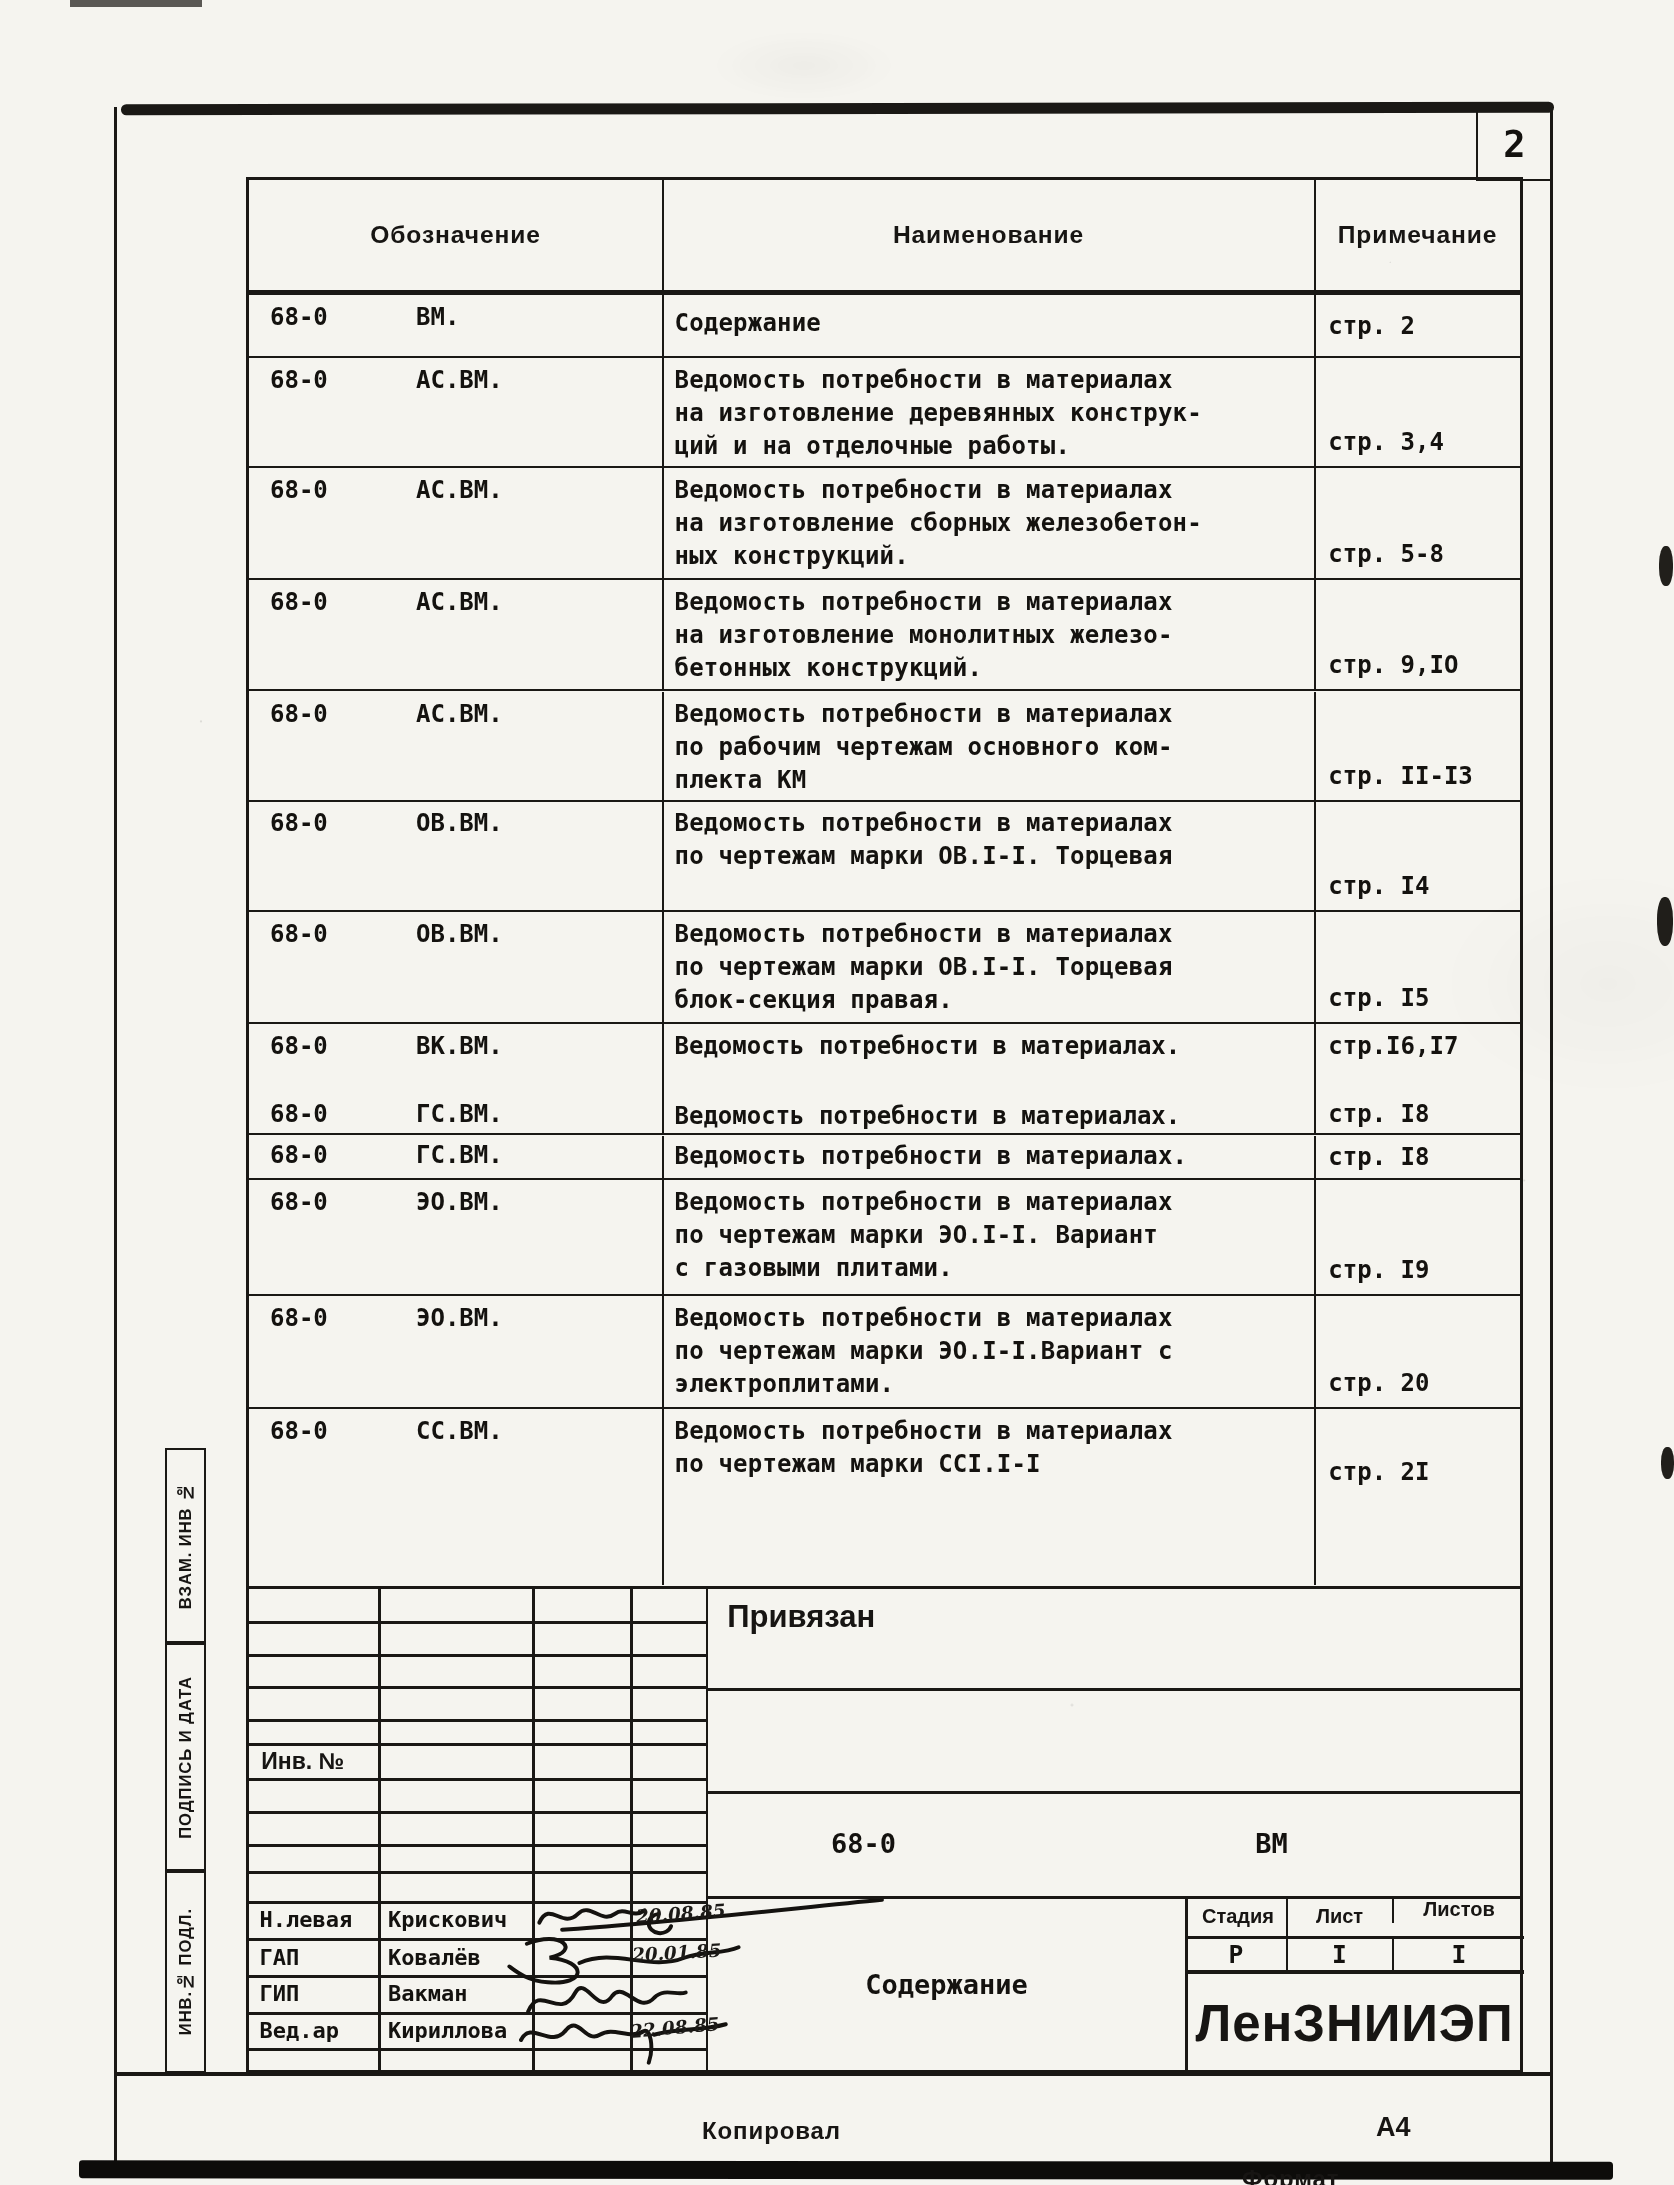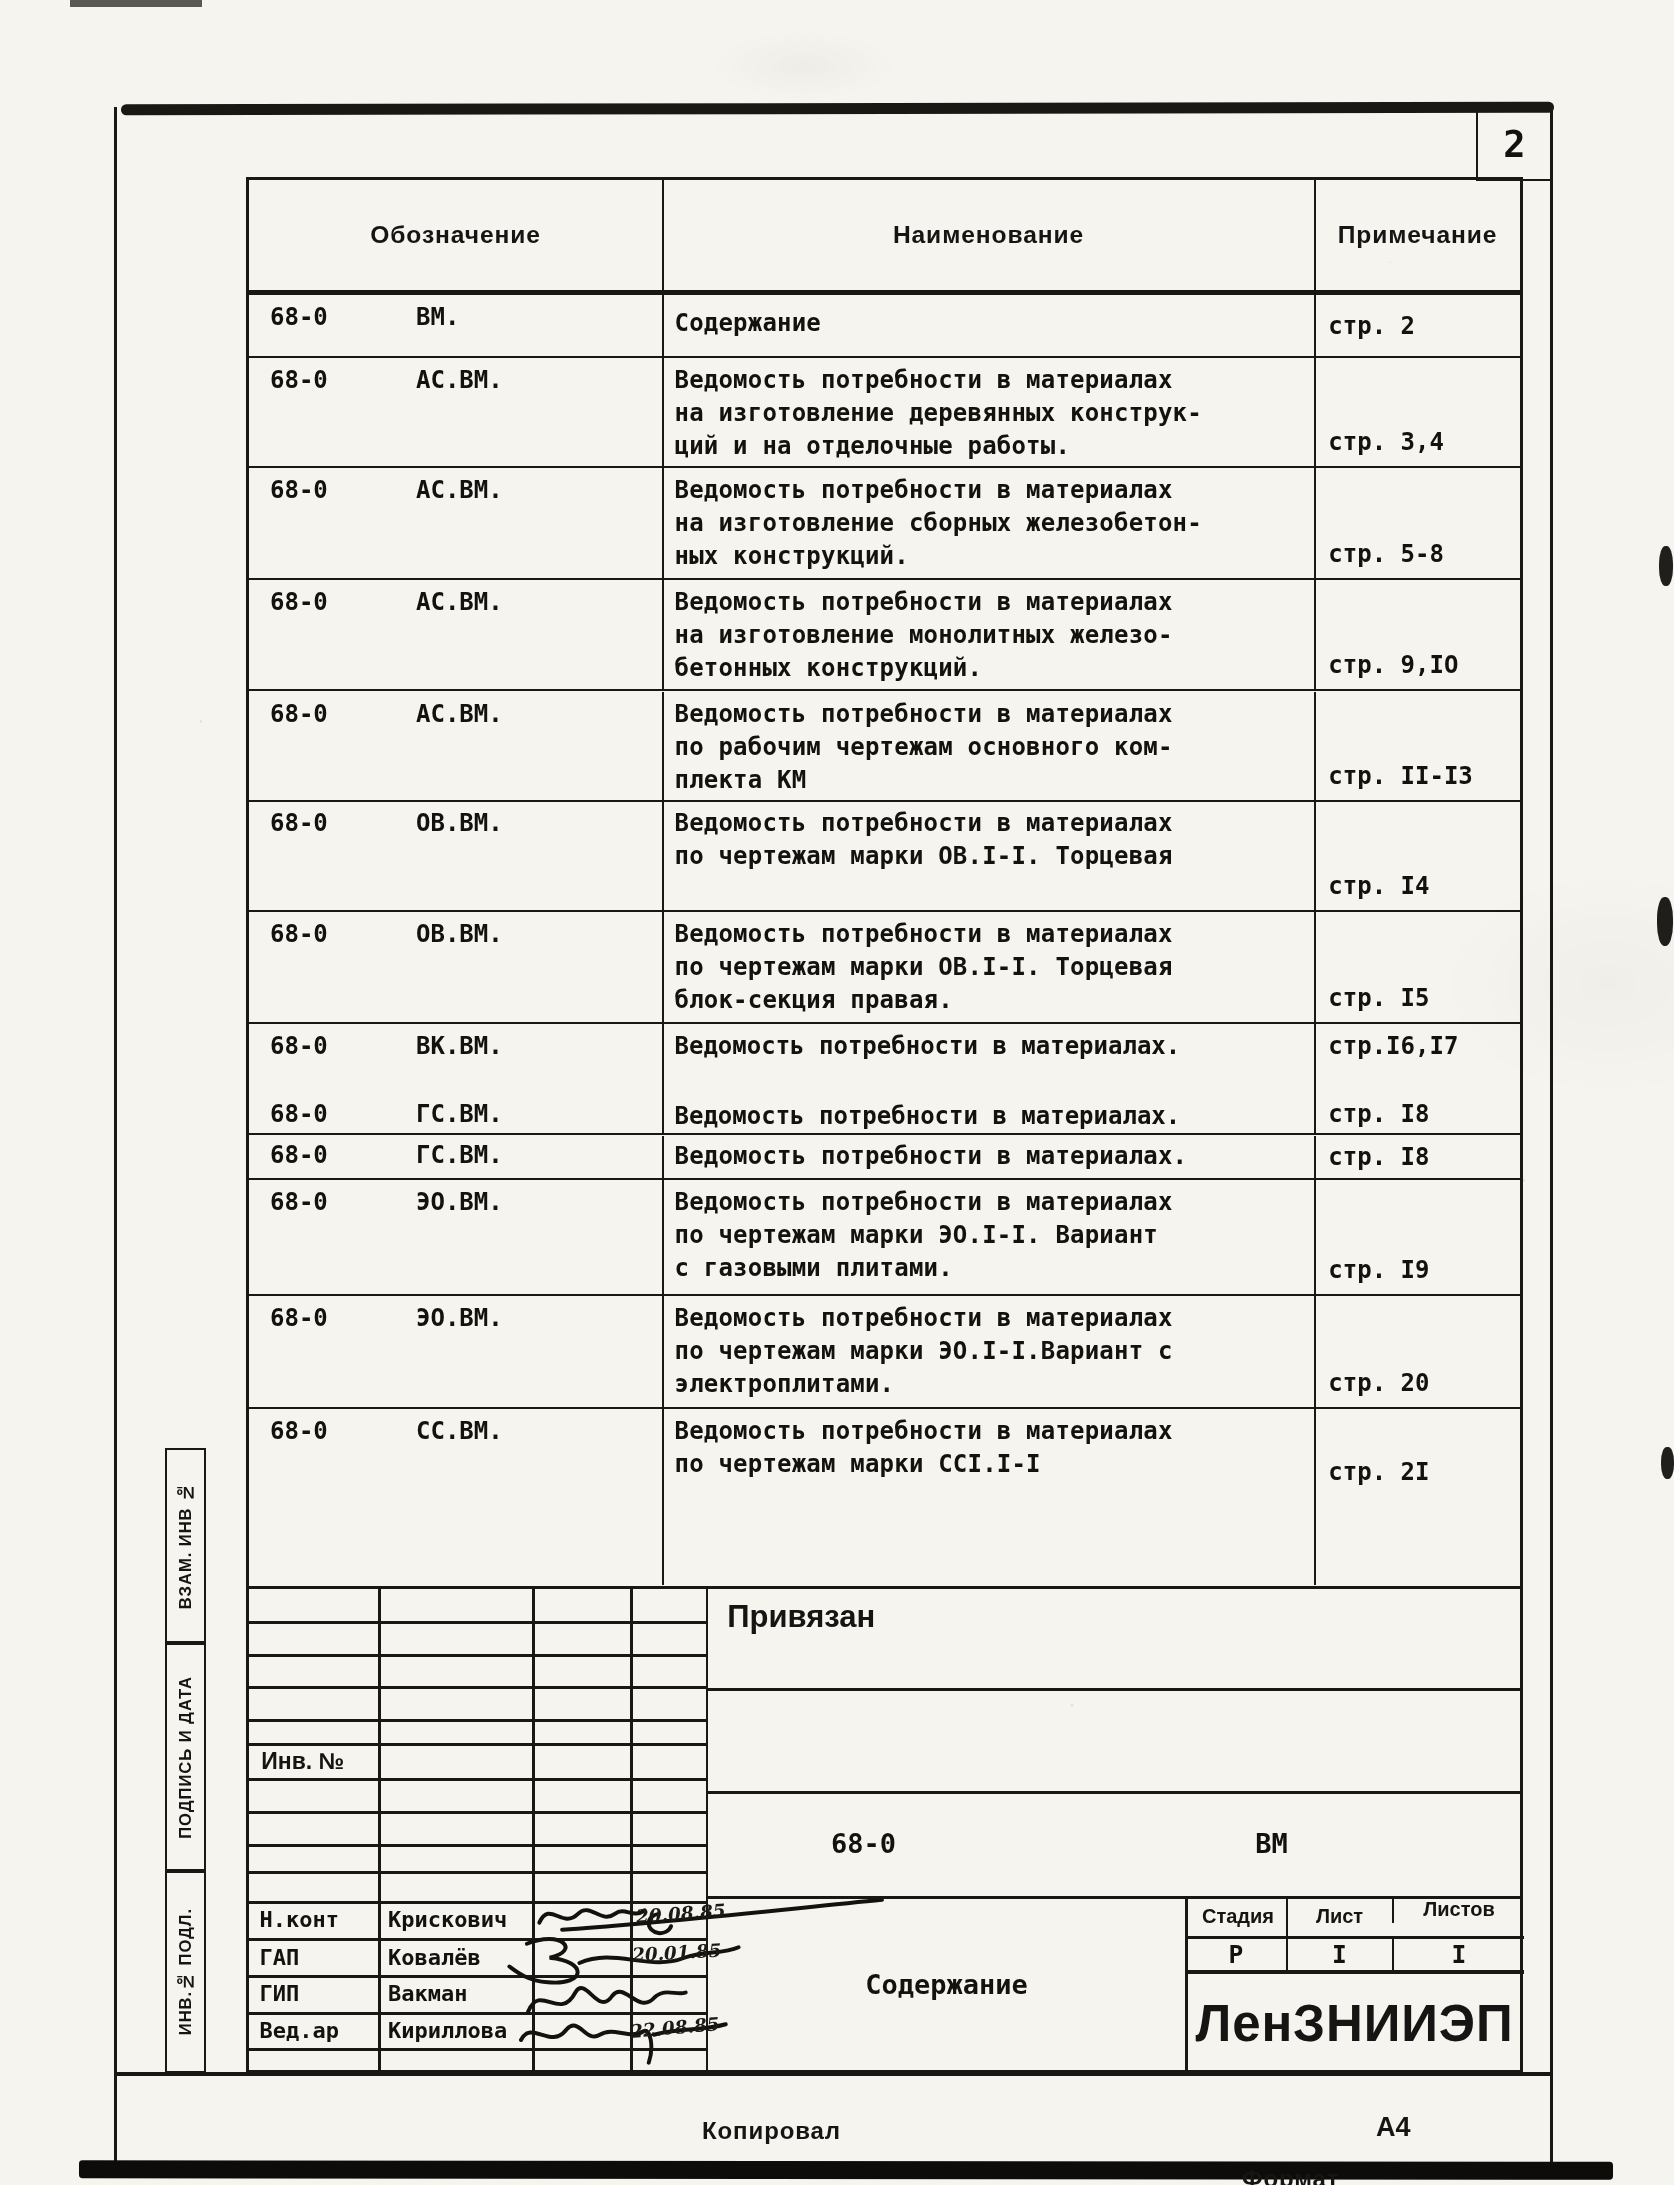--- a/index.html
+++ b/index.html
@@ -353,21 +353,21 @@
     <div class="hl" style="top:222px;"></div>
     <div class="hl" style="top:255px;"></div>
     <div class="hl" style="top:282px;"></div>
     <div class="hl" style="top:312px;"></div>
     <div class="hl" style="top:349px;"></div>
     <div class="hl" style="top:386px;"></div>
     <div class="hl" style="top:423px;"></div>
     <div class="hl" style="top:459px;"></div>
     <div class="lbl form" style="left:12.3px;top:159px;">Инв. №</div>
 
-    <div class="sigtxt mono" style="left:10.5px;top:318px;">Н.конт</div>
+    <div class="sigtxt mono" style="left:10.5px;top:318px;">Н.левая</div>
     <div class="sigtxt mono" style="left:139px;top:318px;">Крискович</div>
     <div class="sigtxt mono" style="left:10.5px;top:356px;">ГАП</div>
     <div class="sigtxt mono" style="left:139px;top:356px;">Ковалёв</div>
     <div class="sigtxt mono" style="left:10.5px;top:392px;">ГИП</div>
     <div class="sigtxt mono" style="left:139px;top:392px;">Вакман</div>
     <div class="sigtxt mono" style="left:10.5px;top:429px;">Вед.ар</div>
     <div class="sigtxt mono" style="left:139px;top:429px;">Кириллова</div>
   </div>
 
   <svg class="sig" style="left:527px;top:1884px;" width="369" height="58" viewBox="0 0 420 66">

